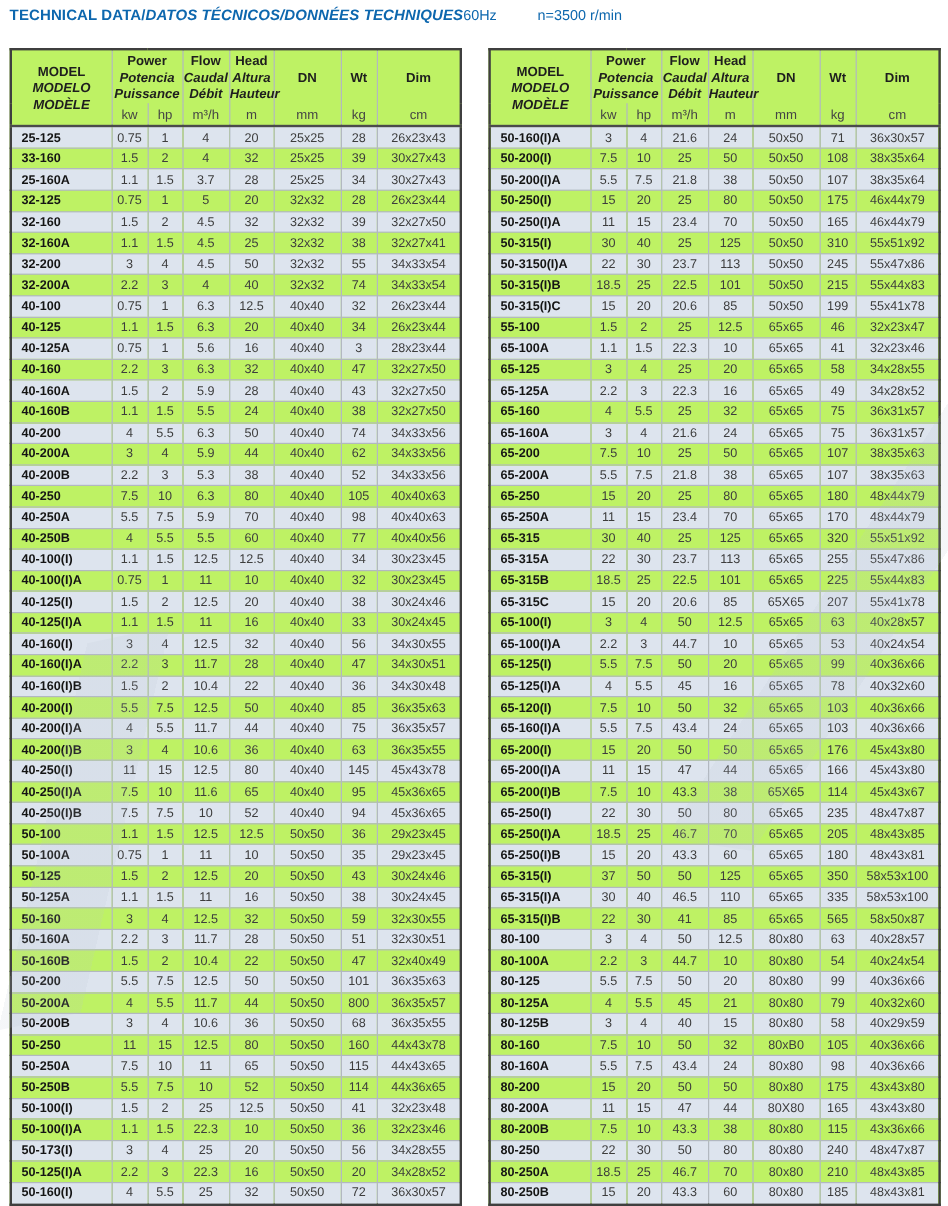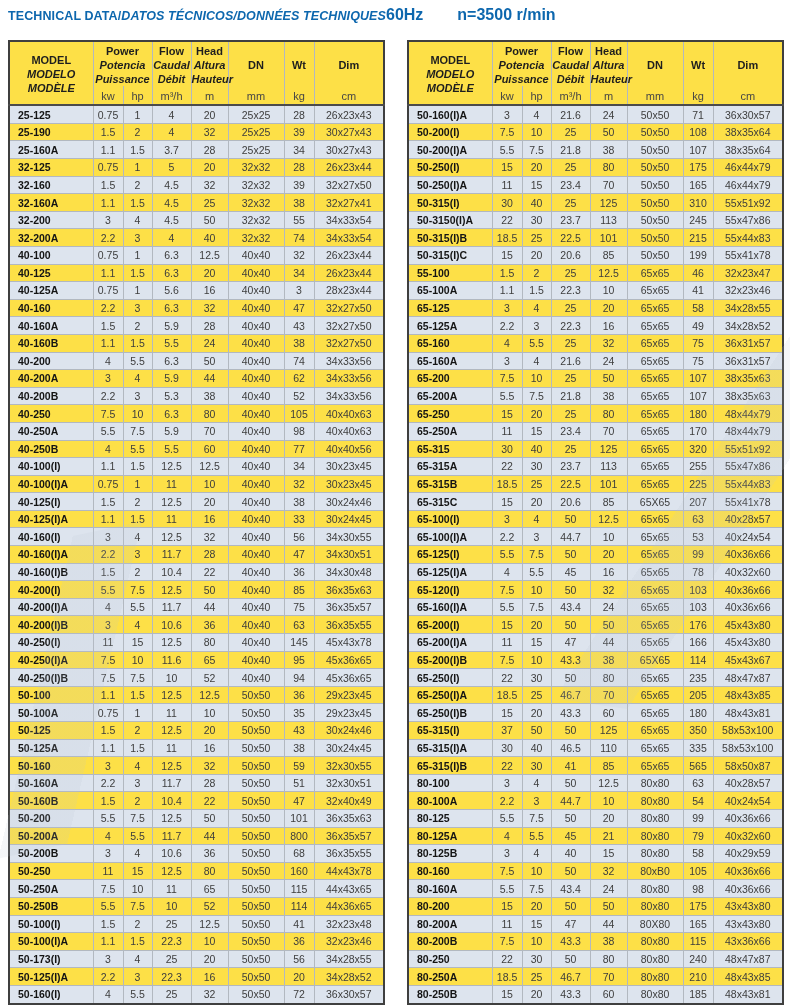--- a/index.html
+++ b/index.html
@@ -15,25 +15,25 @@
     background:#ffffff;font-family:"Liberation Sans",sans-serif;
   }
   .topbar{
     position:absolute;top:6px;left:8px;right:10px;
     display:flex;justify-content:flex-start;align-items:baseline;
   }
   .page-title{
     margin:0;font-size:12.5px;font-weight:bold;color:var(--accent);letter-spacing:.1px;
   }
   .page-title .it{font-style:italic;}
-  .specs{display:flex;gap:34px;font-size:16px;font-weight:bold;color:var(--accent);}
+  .specs{display:flex;gap:34px;font-size:12px;font-weight:normal;color:var(--accent);}
   .tables{position:absolute;top:40px;left:8px;display:flex;gap:22px;}
   table{
     border-collapse:collapse;table-layout:fixed;width:375px;
-    border:2px solid var(--frame);background:#fde047;
+    border:2px solid var(--frame);background:#bef264;
   }
   col.c-model{width:84px;} col.c-kw{width:30px;} col.c-hp{width:29px;}
   col.c-flow{width:39px;} col.c-head{width:37px;} col.c-dn{width:56px;}
   col.c-wt{width:30px;} col.c-dim{width:70px;}
   thead{border-bottom:2px solid #4b4b4b;}
   thead tr.labels th{
     border:1px solid var(--grid);border-bottom:none;
     font-size:11px;font-weight:bold;color:#1e1e1e;line-height:1.28;
     height:42px;vertical-align:middle;text-align:center;padding:2px 0 0;
   }
@@ -124,21 +124,21 @@
           <td class="model">25-125</td>
           <td class="val">0.75</td>
           <td class="val">1</td>
           <td class="val">4</td>
           <td class="val">20</td>
           <td class="val">25x25</td>
           <td class="val">28</td>
           <td class="val">26x23x43</td>
         </tr>
         <tr>
-          <td class="model">25-190</td>
+          <td class="model">33-160</td>
           <td class="val">1.5</td>
           <td class="val">2</td>
           <td class="val">4</td>
           <td class="val">32</td>
           <td class="val">25x25</td>
           <td class="val">39</td>
           <td class="val">30x27x43</td>
         </tr>
         <tr>
           <td class="model">25-160A</td>

